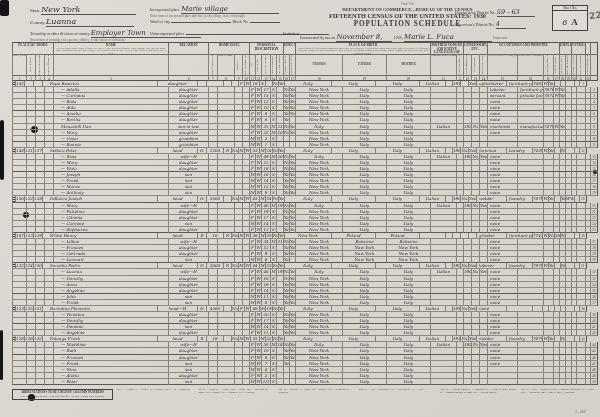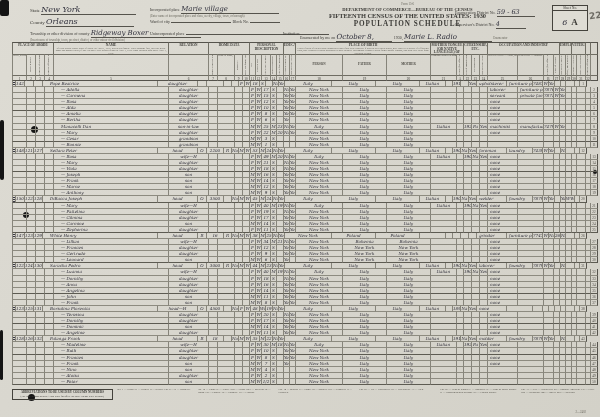--- a/index.html
+++ b/index.html
@@ -59,25 +59,25 @@
   <div class="dot" style="left:23px;top:212px;width:6px;height:6px;"></div>
   <div class="dot" style="left:28px;top:394px;width:7px;height:7px;"></div>
   <div class="dot" style="left:593px;top:170px;width:4px;height:4px;"></div>
 
   <div class="hfield" style="left:30px;top:5px;">
     <span class="lbl">State</span>
     <span class="uline hw" style="width:95px;font-size:8px;">New York</span>
   </div>
   <div class="hfield" style="left:30px;top:17px;">
     <span class="lbl">County</span>
-    <span class="uline hw" style="width:88px;font-size:8px;">Orleans</span>
+    <span class="uline hw" style="width:88px;font-size:8px;">Luanna</span>
   </div>
   <div class="hfield" style="left:30px;top:29px;">
     <span class="lbl" style="font-size:4px;">Township or other division of county</span>
-    <span class="uline hw" style="width:110px;font-size:7px;">Ridgeway Boxer</span>
+    <span class="uline hw" style="width:110px;font-size:7px;">Employer Town</span>
     <div class="tiny">(Insert name of township, town, precinct, district, or other minor civil division)</div>
   </div>
 
   <div class="hfield" style="left:150px;top:5px;">
     <span class="lbl" style="font-size:4px;">Incorporated place</span>
     <span class="uline hw" style="width:98px;font-size:7px;">Marie village</span>
     <div class="tiny">(Enter name of incorporated place and class, as city, village, town, or borough)</div>
   </div>
   <div class="hfield" style="left:150px;top:19px;">
     <span class="lbl" style="font-size:4px;">Ward of city</span>
@@ -113,23 +113,23 @@
     <div style="font-size:3.6px;border-bottom:0.5px solid #44423c;">Sheet No.</div>
     <div>
       <span class="hw" style="font-size:8px;">6</span>
       <span style="font-size:9px;font-weight:bold;">A</span>
     </div>
   </div>
   <div class="stamp" style="left:589px;top:10px;font-size:9px;">220</div>
 
   <div class="hfield" style="left:300px;top:33px;width:295px;">
     <span style="font-size:4px;">Enumerated by me on</span>
-    <span class="uline hw" style="width:56px;font-size:7px;">October 8,</span>
+    <span class="uline hw" style="width:56px;font-size:7px;">November 8,</span>
     <span style="font-size:4px;">1930,</span>
-    <span class="uline hw" style="width:88px;font-size:7px;">Marie L. Radio</span>
+    <span class="uline hw" style="width:88px;font-size:7px;">Marie L. Fuca</span>
     <span class="tiny">Enumerator</span>
   </div>
 
   <div id="tablewrap">
     <div class="tr1">
         <div class="gcell" style="width: 41px; height: 12px;">PLACE OF ABODE</div>
         <div class="gcell" style="width: 115px; height: 12px;">NAME<div class="gdesc">of each person whose place of abode on April 1, 1930, was in this family. Enter surname first, then the given name and middle initial, if any. Include every person living on April 1, 1930. Omit children born since April 1, 1930.</div></div>
         <div class="gcell" style="width: 40px; height: 12px;">RELATION</div>
         <div class="gcell" style="width: 41px; height: 12px;">HOME DATA</div>
         <div class="gcell" style="width: 34px; height: 12px;">PERSONAL DESCRIPTION</div>

